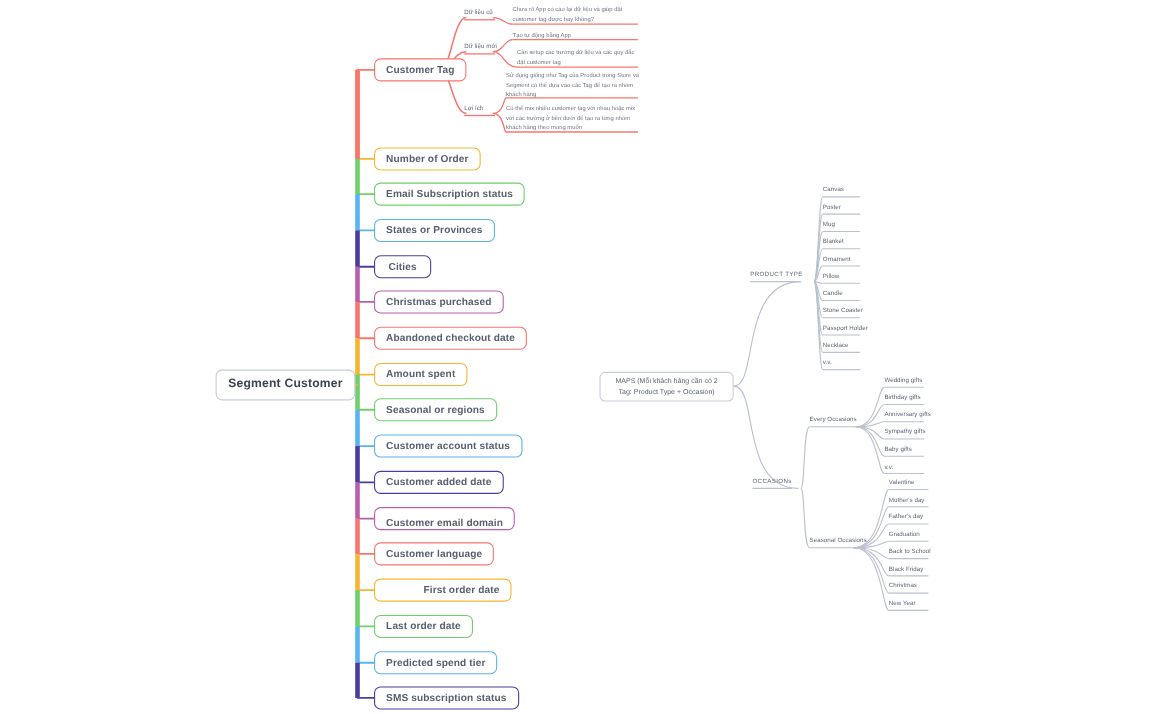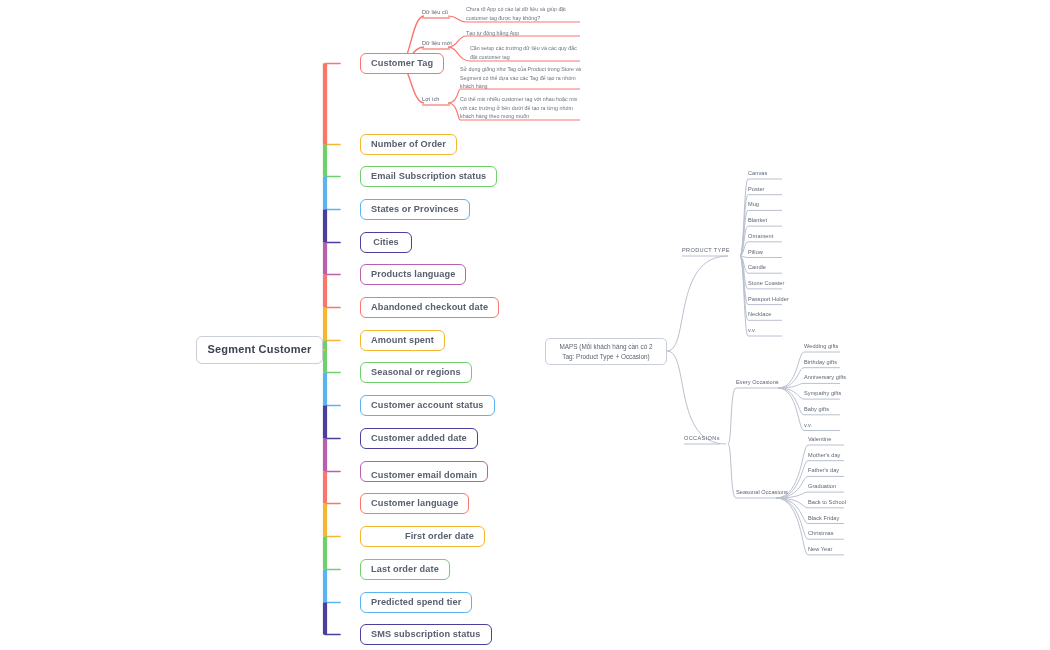--- a/index.html
+++ b/index.html
@@ -51,21 +51,20 @@
     letter-spacing: .2px;
   }
   .branch {
     font-size: 9.2px;
     font-weight: bold;
     color: #58606f;
     padding: 0 10px;
     border-width: 1.4px;
     border-radius: 6px;
     letter-spacing: .1px;
-    margin-left: 20px;
   }
   .maps {
     font-size: 6.4px;
     color: #5b6372;
     padding: 0 8px;
     white-space: normal;
     line-height: 1.45;
     border-color: #c9ced8;
   }
   
@@ -234,21 +233,21 @@
       <div class="node branch" style="left:340px; top:166px; min-width:122px; height:21px; border-color:#6fcf6b;">
         <span>Email Subscription status</span>
       </div>
       <div class="node branch" style="left:340px; top:199px; min-width:98px; height:21px; border-color:#5ab4f0;justify-content:center;">
         <span>States or Provinces</span>
       </div>
       <div class="node branch" style="left:340px; top:232px; min-width:52px; height:21px; border-color:#4b3f9e;">
         <span>Cities</span>
       </div>
       <div class="node branch" style="left:340px; top:264px; min-width:104px; height:21px; border-color:#b95fb0;">
-        <span>Products language</span>
+        <span>Christmas purchased</span>
       </div>
       <div class="node branch" style="left:340px; top:297px; min-width:124px; height:21px; border-color:#f8766d;">
         <span>Abandoned checkout date</span>
       </div>
       <div class="node branch" style="left:340px; top:330px; min-width:80px; height:21px; border-color:#f5b731;">
         <span>Amount spent</span>
       </div>
       <div class="node branch" style="left:340px; top:362px; min-width:102px; height:21px; border-color:#6fcf6b;">
         <span>Seasonal or regions</span>
       </div>

